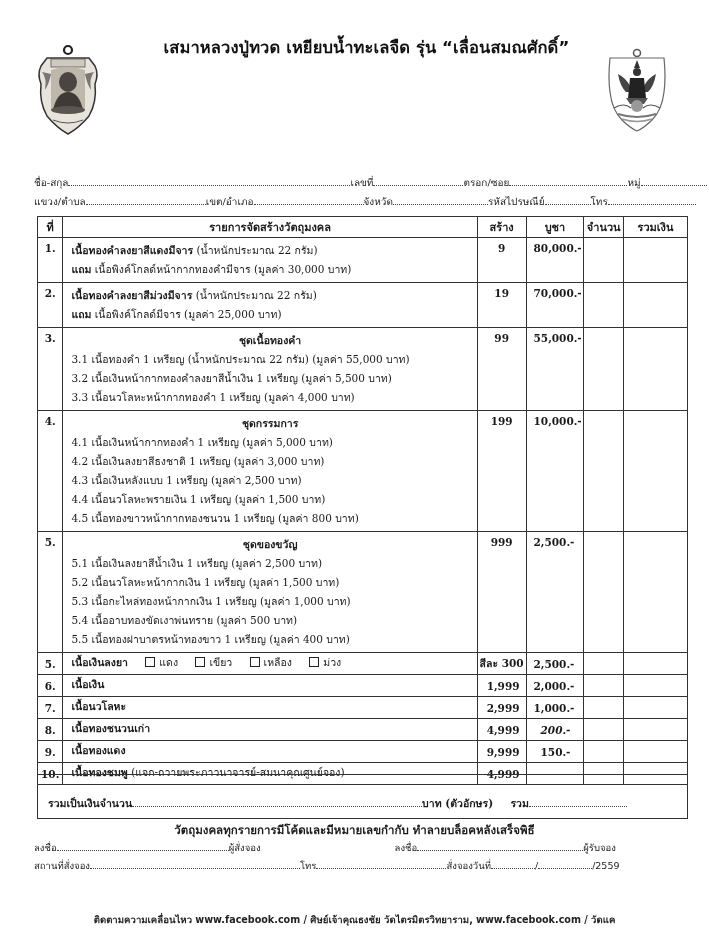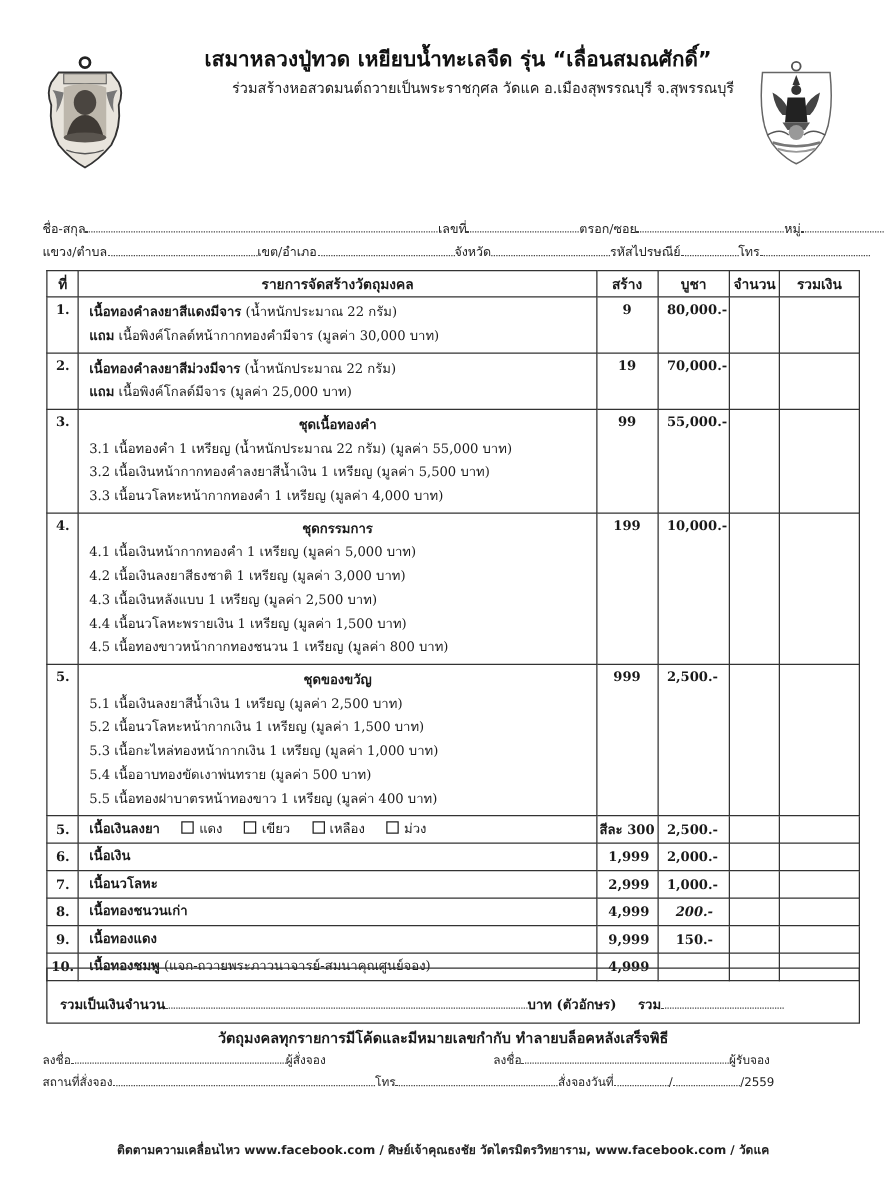--- a/index.html
+++ b/index.html
@@ -71,21 +71,20 @@
   <path d="M22 50 L44 50 L40 56 L26 56 Z" fill="#555"></path>
   <circle cx="33" cy="58" r="6" fill="#999"></circle>
   <path d="M10 60 Q20 54 27 60" fill="none" stroke="#555" stroke-width="1.2"></path>
   <path d="M56 60 Q46 54 39 60" fill="none" stroke="#555" stroke-width="1.2"></path>
   <path d="M14 66 Q33 72 52 66" fill="none" stroke="#777" stroke-width="2"></path>
   <path d="M18 71 Q33 76 48 71" fill="none" stroke="#999" stroke-width="1.5"></path>
 </svg>
 
 <div class="header">
   <div class="title">เสมาหลวงปู่ทวด เหยียบน้ำทะเลจืด  รุ่น “เลื่อนสมณศักดิ์”</div>
-  <div class="sub line4">ร่วมสร้างหอสวดมนต์ถวายเป็นพระราชกุศล วัดแค อ.เมืองสุพรรณบุรี จ.สุพรรณบุรี</div>
 </div>
 
 <div class="fields" style="top:176px;">
   <span>ชื่อ-สกุล</span><span class="dots" style="width:282px;"></span><span>เลขที่</span><span class="dots" style="width:90px;"></span><span>ตรอก/ซอย</span><span class="dots" style="width:118px;"></span><span>หมู่</span><span class="dots" style="width:66px;"></span>
 </div>
 <div class="fields" style="top:195px;">
   <span>แขวง/ตำบล</span><span class="dots" style="width:120px;"></span><span>เขต/อำเภอ</span><span class="dots" style="width:110px;"></span><span>จังหวัด</span><span class="dots" style="width:95px;"></span><span>รหัสไปรษณีย์</span><span class="dots" style="width:46px;"></span><span>โทร</span><span class="dots" style="width:88px;"></span>
 </div>
 
 <table class="items">

